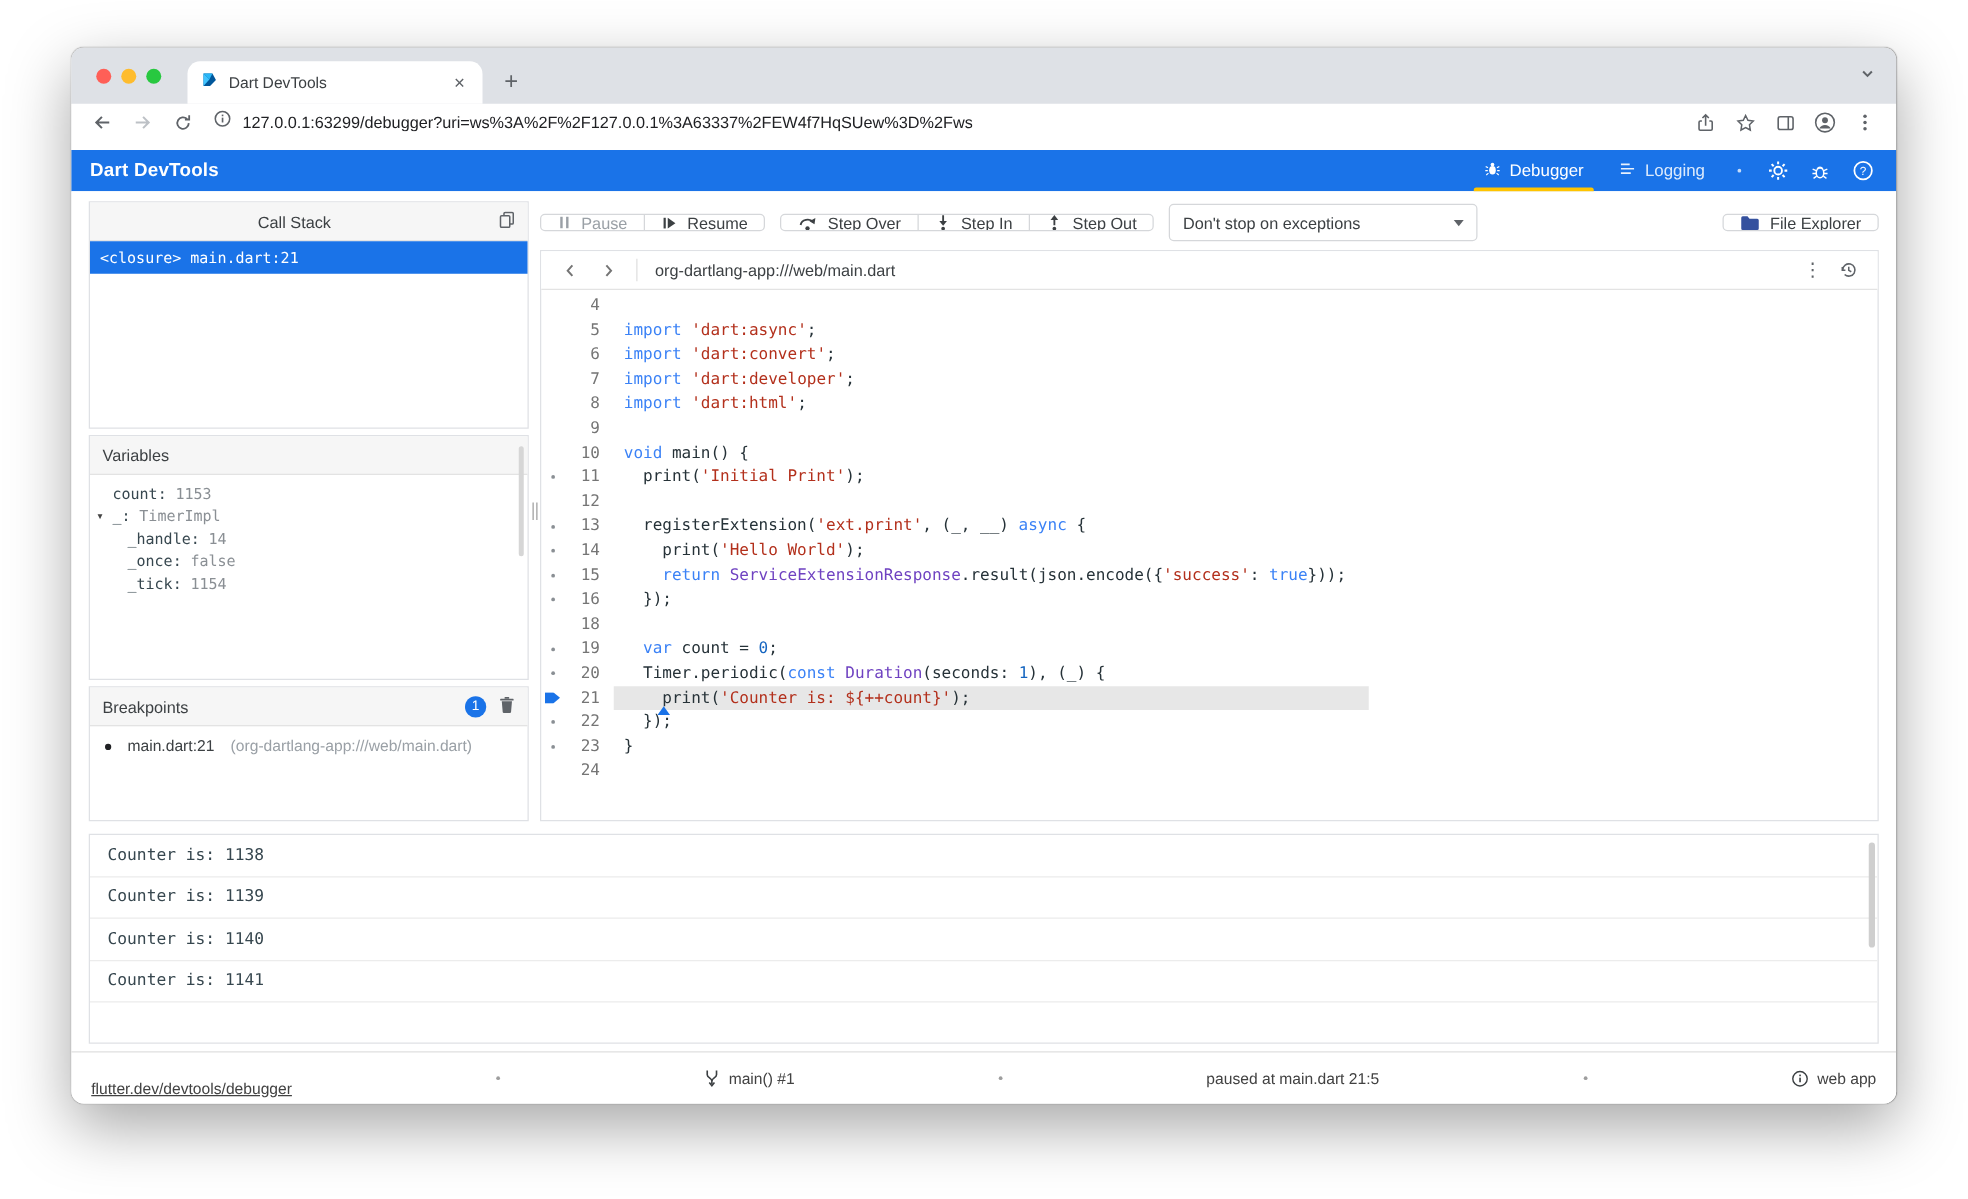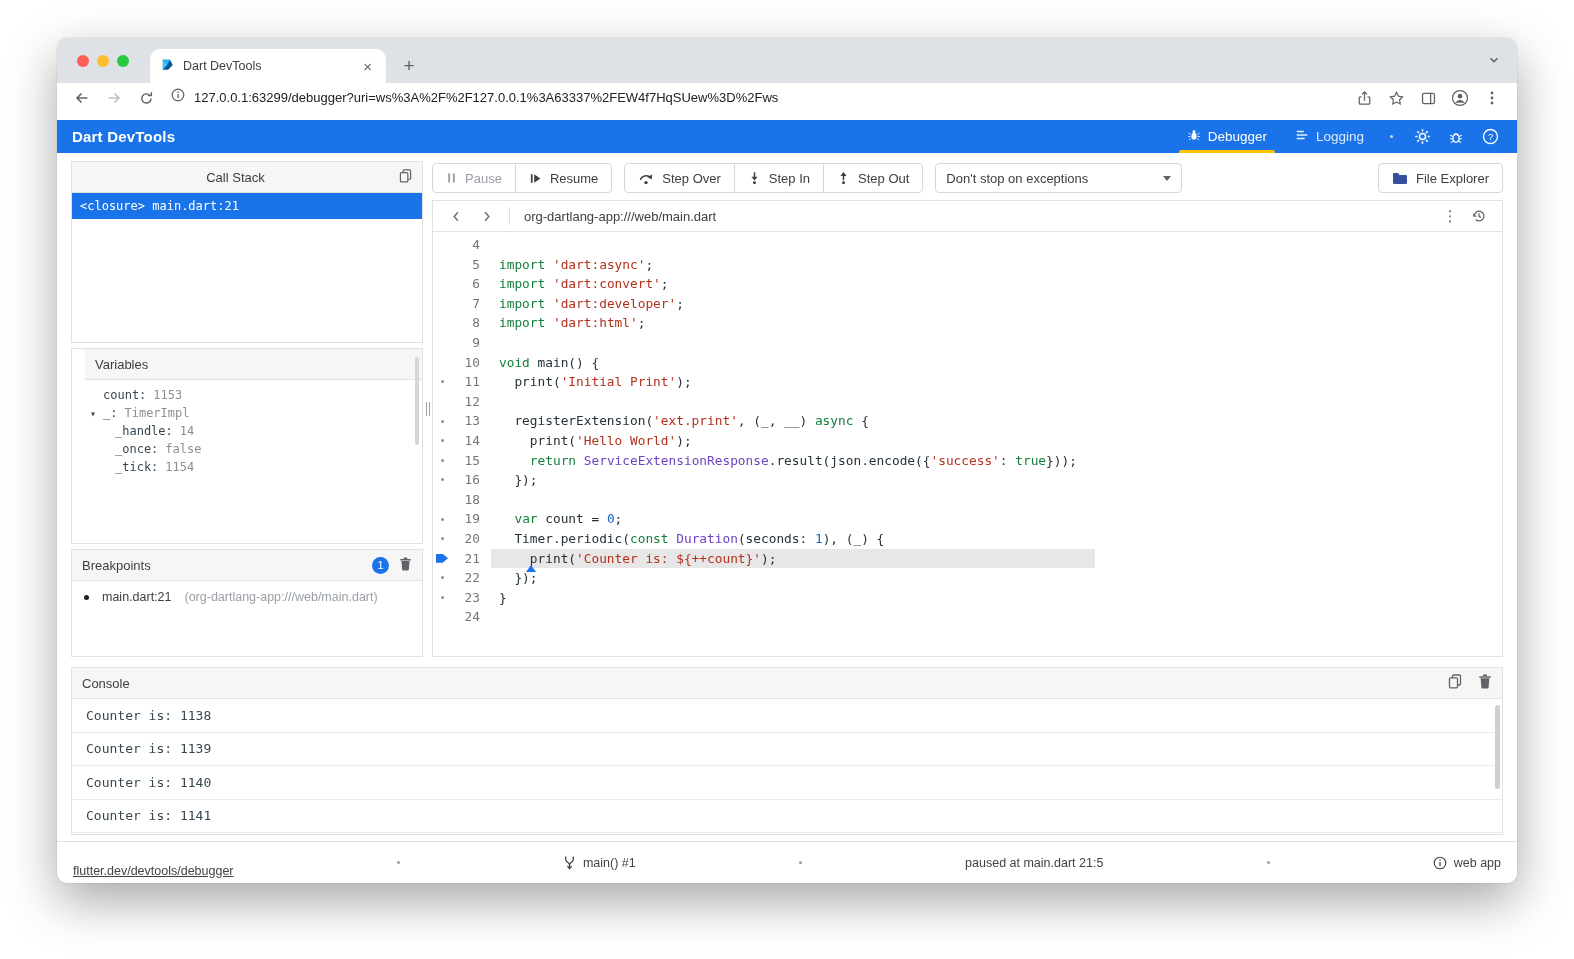--- a/index.html
+++ b/index.html
@@ -51,21 +51,21 @@
   .card-header { flex:0 0 31px; background:#f6f6f6; border-bottom:1px solid #e3e3e3; display:flex;
                  align-items:center; padding:0 10px; gap:10px; font-size:13px; color:#3c4043; }
   .card-title { flex:1; }
 
   .left-col { flex:0 0 352px; display:flex; flex-direction:column; gap:5px; }
   .cs-card { flex:0 0 182px;text-align:center; }
   .cs-frame { height:26px; display:flex; align-items:center; padding:0 8px; font-family:"DejaVu Sans Mono",monospace;
               font-size:12px; color:#3c4043; }
   .cs-frame.selected { background:#1a73e8; color:#fff; }
 
-  .vars-card { flex:1; min-height:0; position:relative;padding-left:13px; }
+  .vars-card { flex:1; min-height:0; position:relative; }
   .vars-body { flex:1; padding-top:6px; overflow:hidden; position:relative; }
   .var-row { height:18px; display:flex; align-items:center; font-family:"DejaVu Sans Mono",monospace;
              font-size:12px; color:#37474f; padding-left:18px; }
   .var-row.indent1 { padding-left:30px; }
   .var-row.has-exp { padding-left:5px; }
   .expander { width:13px; font-size:10px; color:#444; }
   .var-name { }
   .var-value { color:#8a8f94; margin-left:7px; }
   .vscroll { position:absolute; right:3px; top:8px; width:4px; height:88px; background:#d6d6d6; border-radius:2px; }
 
@@ -75,21 +75,21 @@
   .bp-row { display:flex; align-items:center; gap:13px; padding:9px 12px; font-size:12.5px; color:#3c4043; }
   .bp-bullet { width:5px; height:5px; border-radius:50%; background:#202124; flex:0 0 5px; }
   .bp-path { color:#9aa0a6; white-space:nowrap; overflow:hidden; }
 
   .splitter { flex:0 0 9px; position:relative; }
   .splitter-handle { position:absolute; top:50%; left:50%; transform:translate(-50%,-50%);
                      width:4px; height:14px; border-left:1.5px solid #9e9e9e; border-right:1.5px solid #9e9e9e; }
 
   .right-col { flex:1; min-width:0; display:flex; flex-direction:column; }
   .toolbar { flex:0 0 32px; margin:1px 0 6px; display:flex; align-items:center; gap:12px; }
-  .btn-group { display:flex; height:30px; border:1px solid #d5d7da; border-radius:4px; background:#fff; overflow:hidden; }
+  .btn-group { display:flex; height:14px; border:1px solid #d5d7da; border-radius:4px; background:#fff; overflow:hidden; }
   .btn { display:flex; align-items:center; gap:8px; padding:0 13px; font-size:13px; color:#3c4043;
          border-right:1px solid #d5d7da; white-space:nowrap; }
   .btn:last-child { border-right:none; }
   .btn.disabled { color:#9aa0a6; }
   .dropdown { width:247px; height:30px; border:1px solid #d5d7da; border-radius:4px; background:#fff;
               display:flex; align-items:center; justify-content:space-between; padding:0 10px;
               font-size:13px; color:#3c4043; }
   .caret-down { width:0; height:0; border-left:4.5px solid transparent; border-right:4.5px solid transparent;
                 border-top:5px solid #5f6368; }
   .toolbar-spacer { flex:1; }
@@ -106,21 +106,21 @@
   .editor-body { flex:1; min-height:0; overflow:hidden; padding-top:3px; position:relative; }
   .code-content { width:max-content; font-family:"DejaVu Sans Mono",monospace; font-size:12.8px; line-height:19.6px; }
   .cl { display:flex; height:19.6px; position:relative; }
   .cl-mark { flex:0 0 18px; display:flex; align-items:center; justify-content:center; }
   .mark-dot { width:3px; height:3px; border-radius:50%; background:#8a8f94; }
   .mark-bp { width:12px; height:9px; background:#1a73e8;
              clip-path:polygon(0 0,55% 0,100% 50%,55% 100%,0 100%); }
   .cl-num { flex:0 0 40px; text-align:right; padding-right:11px; color:#757575; }
   .cl-text { white-space:pre; padding:0 18px 0 8px; flex:1; color:#263238; }
   .cl.hl .cl-text { background:#e7e7e7; }
-  .tok-kw { color:#15803d; }
+  .tok-kw { color:#3b82f6; }
   .tok-str { color:#b3301c; }
   .tok-ty { color:#6f42c1; }
   .tok-num { color:#1565c0; }
   .tok-pl { color:#263238; }
   .exec-caret { position:absolute; top:calc(100% - 3px); z-index:3; width:0; height:0;
                 border-left:5px solid transparent; border-right:5px solid transparent;
                 border-bottom:7px solid #1a73e8; }
 
   
   .console-card { flex:0 0 168px; margin-top:10px; }
@@ -583,38 +583,20 @@
                   <span class="cl-num">24</span>
                   <span class="cl-text"></span>
                 </div>
               </div>
           </div>
         </div>
       </div>
     </div>
 
     <div class="card console-card">
-      <div class="card-header">
-        <span class="card-title">Console</span>
-        <span class="hicons">
-          <span>
-            <svg width="14" height="15" viewBox="0 0 14 15">
-                <rect x="4.5" y="1" width="8" height="10" rx="1" fill="none" stroke="#5f6368" stroke-width="1.3"></rect>
-                <rect x="1.5" y="3.8" width="8" height="10" rx="1" fill="#f6f6f6" stroke="#5f6368" stroke-width="1.3"></rect>
-              </svg>
-          </span>
-          <span>
-            <svg width="14" height="15" viewBox="0 0 14 15">
-                <path d="M2.6 4.2 h8.8 l-.8 9.3 a1 1 0 0 1 -1 .9 H4.4 a1 1 0 0 1 -1-.9 Z" fill="#5f6368"></path>
-                <rect x="1.2" y="2.2" width="11.6" height="1.5" rx=".5" fill="#5f6368"></rect>
-                <rect x="5" y="0.6" width="4" height="1.5" rx=".5" fill="#5f6368"></rect>
-              </svg>
-          </span>
-        </span>
-      </div>
       <div class="console-body">
         <div>
             <div class="console-row">Counter is: 1138</div>
             <div class="console-row">Counter is: 1139</div>
             <div class="console-row">Counter is: 1140</div>
             <div class="console-row">Counter is: 1141</div>
           </div>
         <span class="cscroll"></span>
       </div>
     </div>

